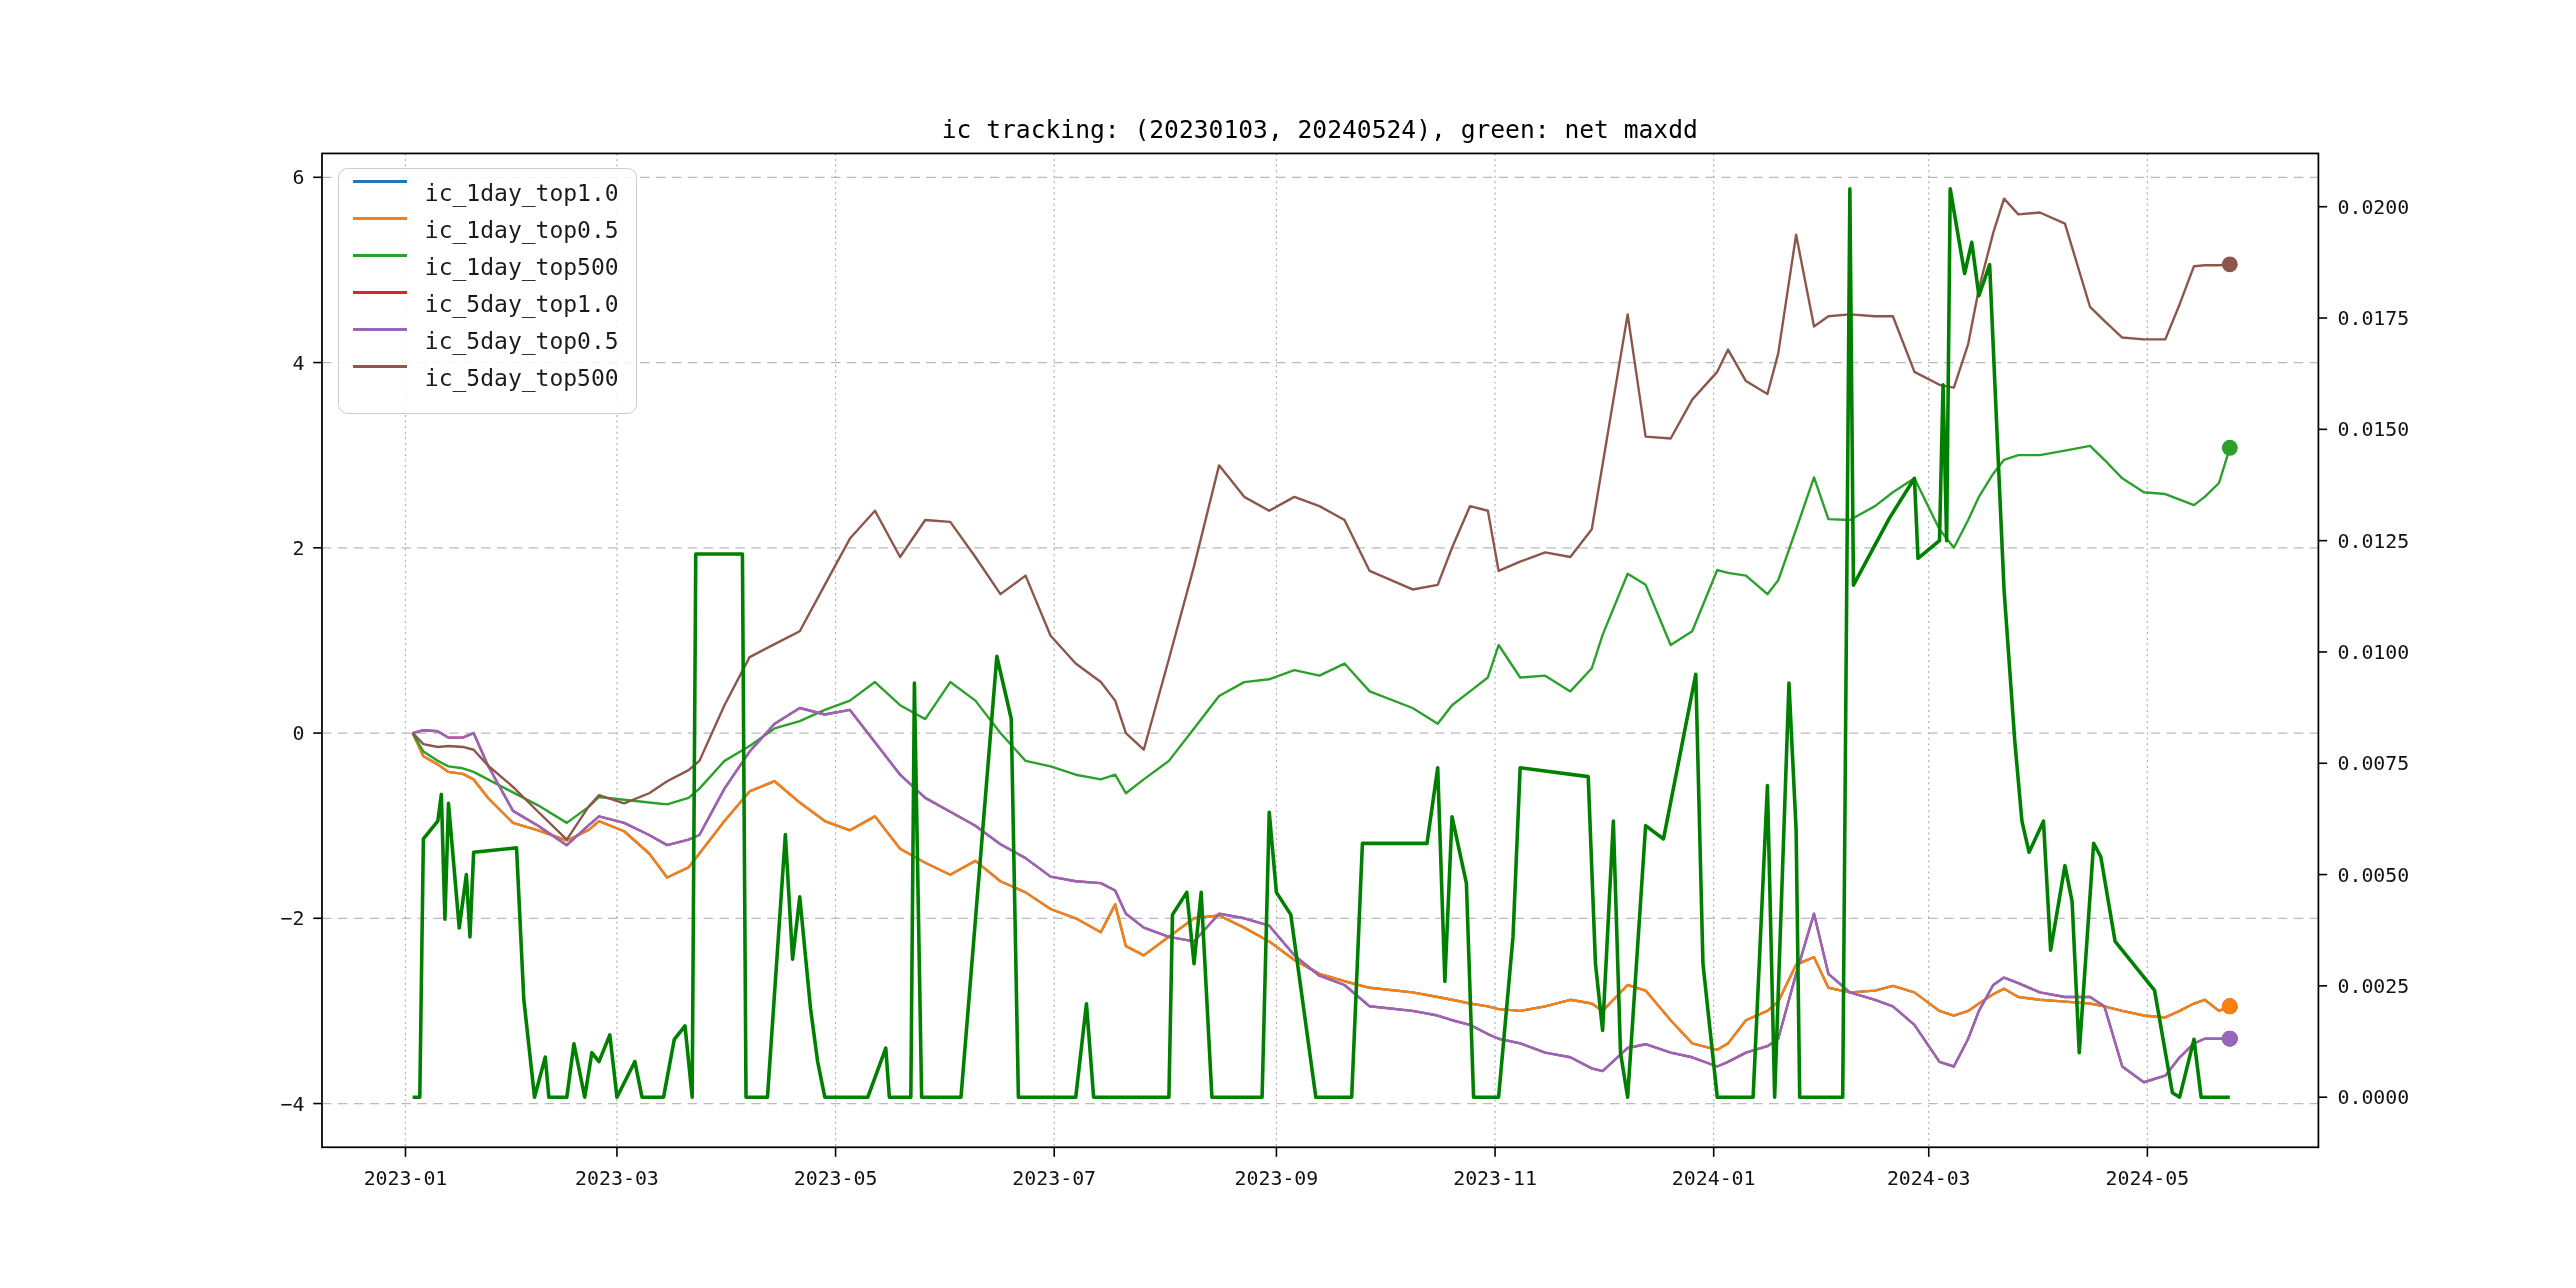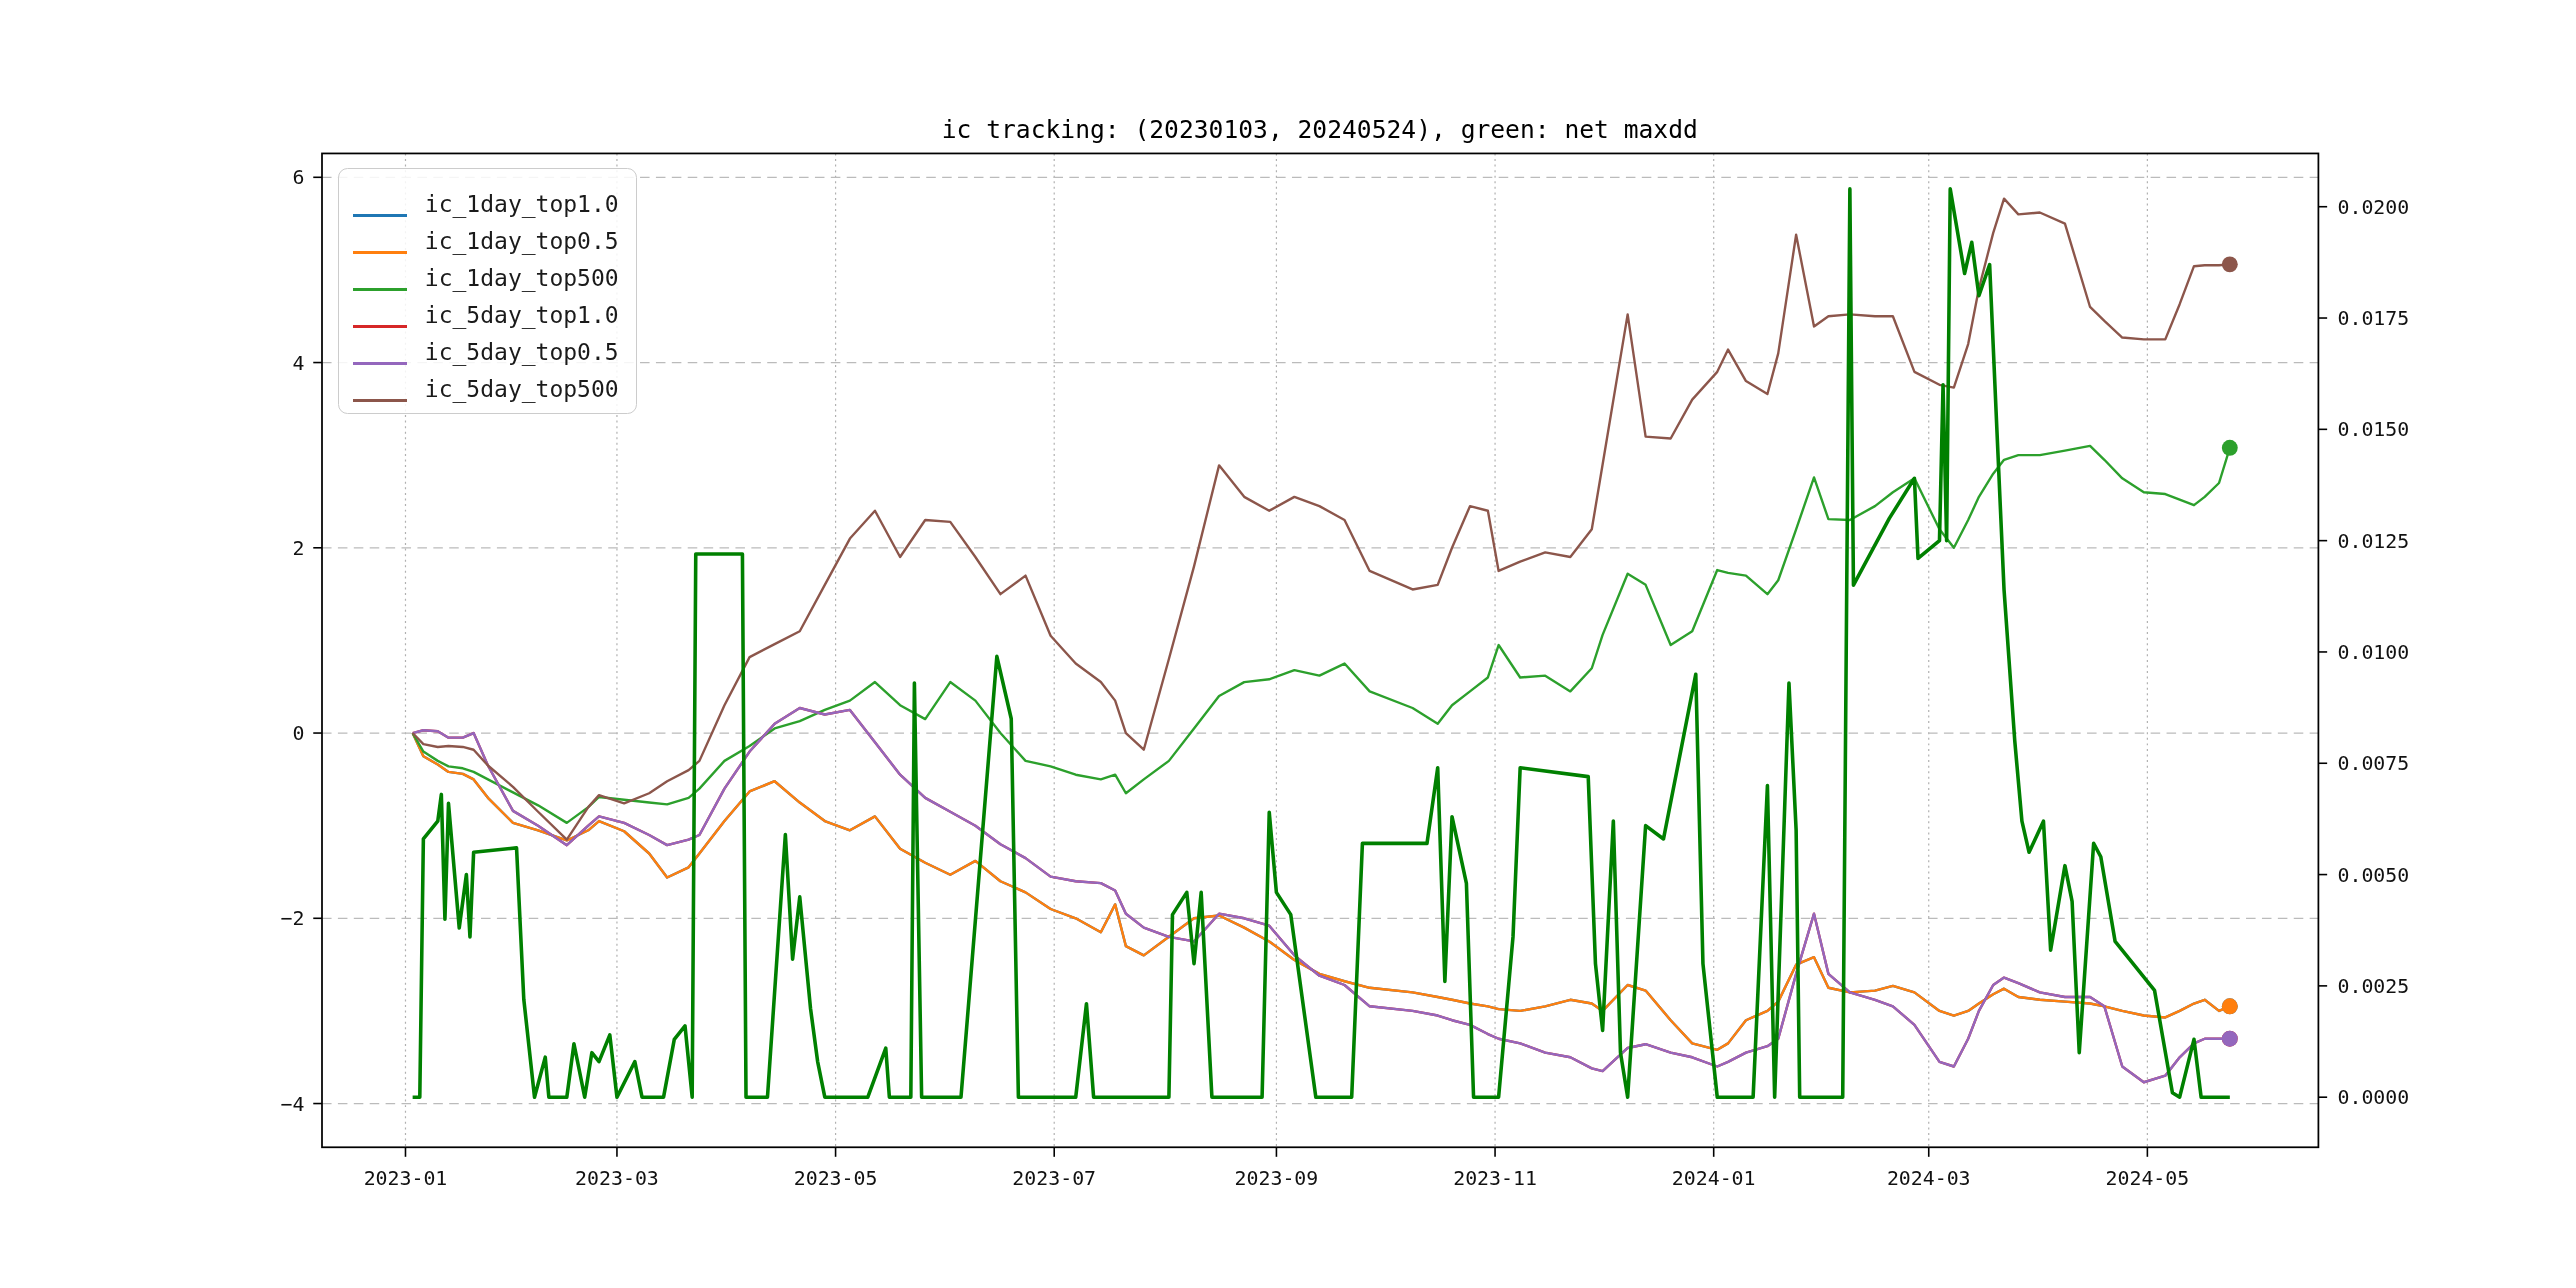--- a/index.html
+++ b/index.html
@@ -1,21 +1,21 @@
 <!DOCTYPE html>
 <html style="font-size:12.7px"><head>
 <meta charset="utf-8">
 <style>
   html,body{margin:0;padding:0;background:#ffffff;}
   body{width:2576px;height:1288px;position:relative;overflow:hidden;
        font-family:"DejaVu Sans Mono",monospace;}
   #fig{position:absolute;left:0;top:0;}
   .legend{position:absolute;left:338px;top:168px;background:rgba(255,255,255,0.85);
           border:1.6px solid #cccccc;border-radius:9.5px;padding:11px 17.5px 11px 14.3px;z-index:5;}
-  .legend-row{display:flex;align-items:flex-end;height:37px;}
+  .legend-row{display:flex;align-items:flex-start;height:37px;}
   .legend-swatch{display:inline-block;width:54px;height:3.2px;margin-right:17.5px;flex:0 0 auto;}
   .legend-label{font-size:23px;color:#1a1a1a;white-space:pre;}
 </style>
 </head>
 <body>
 
 <svg id="fig" width="2576" height="1288" viewBox="0 0 3240 1620">
   <rect x="0" y="0" width="3240" height="1620" fill="#ffffff"></rect>
   <text id="chart-title" x="1660" y="173" text-anchor="middle" font-size="31" fill="#000000">ic tracking: (20230103, 20240524), green: net maxdd</text>
   <g id="grid-v">

